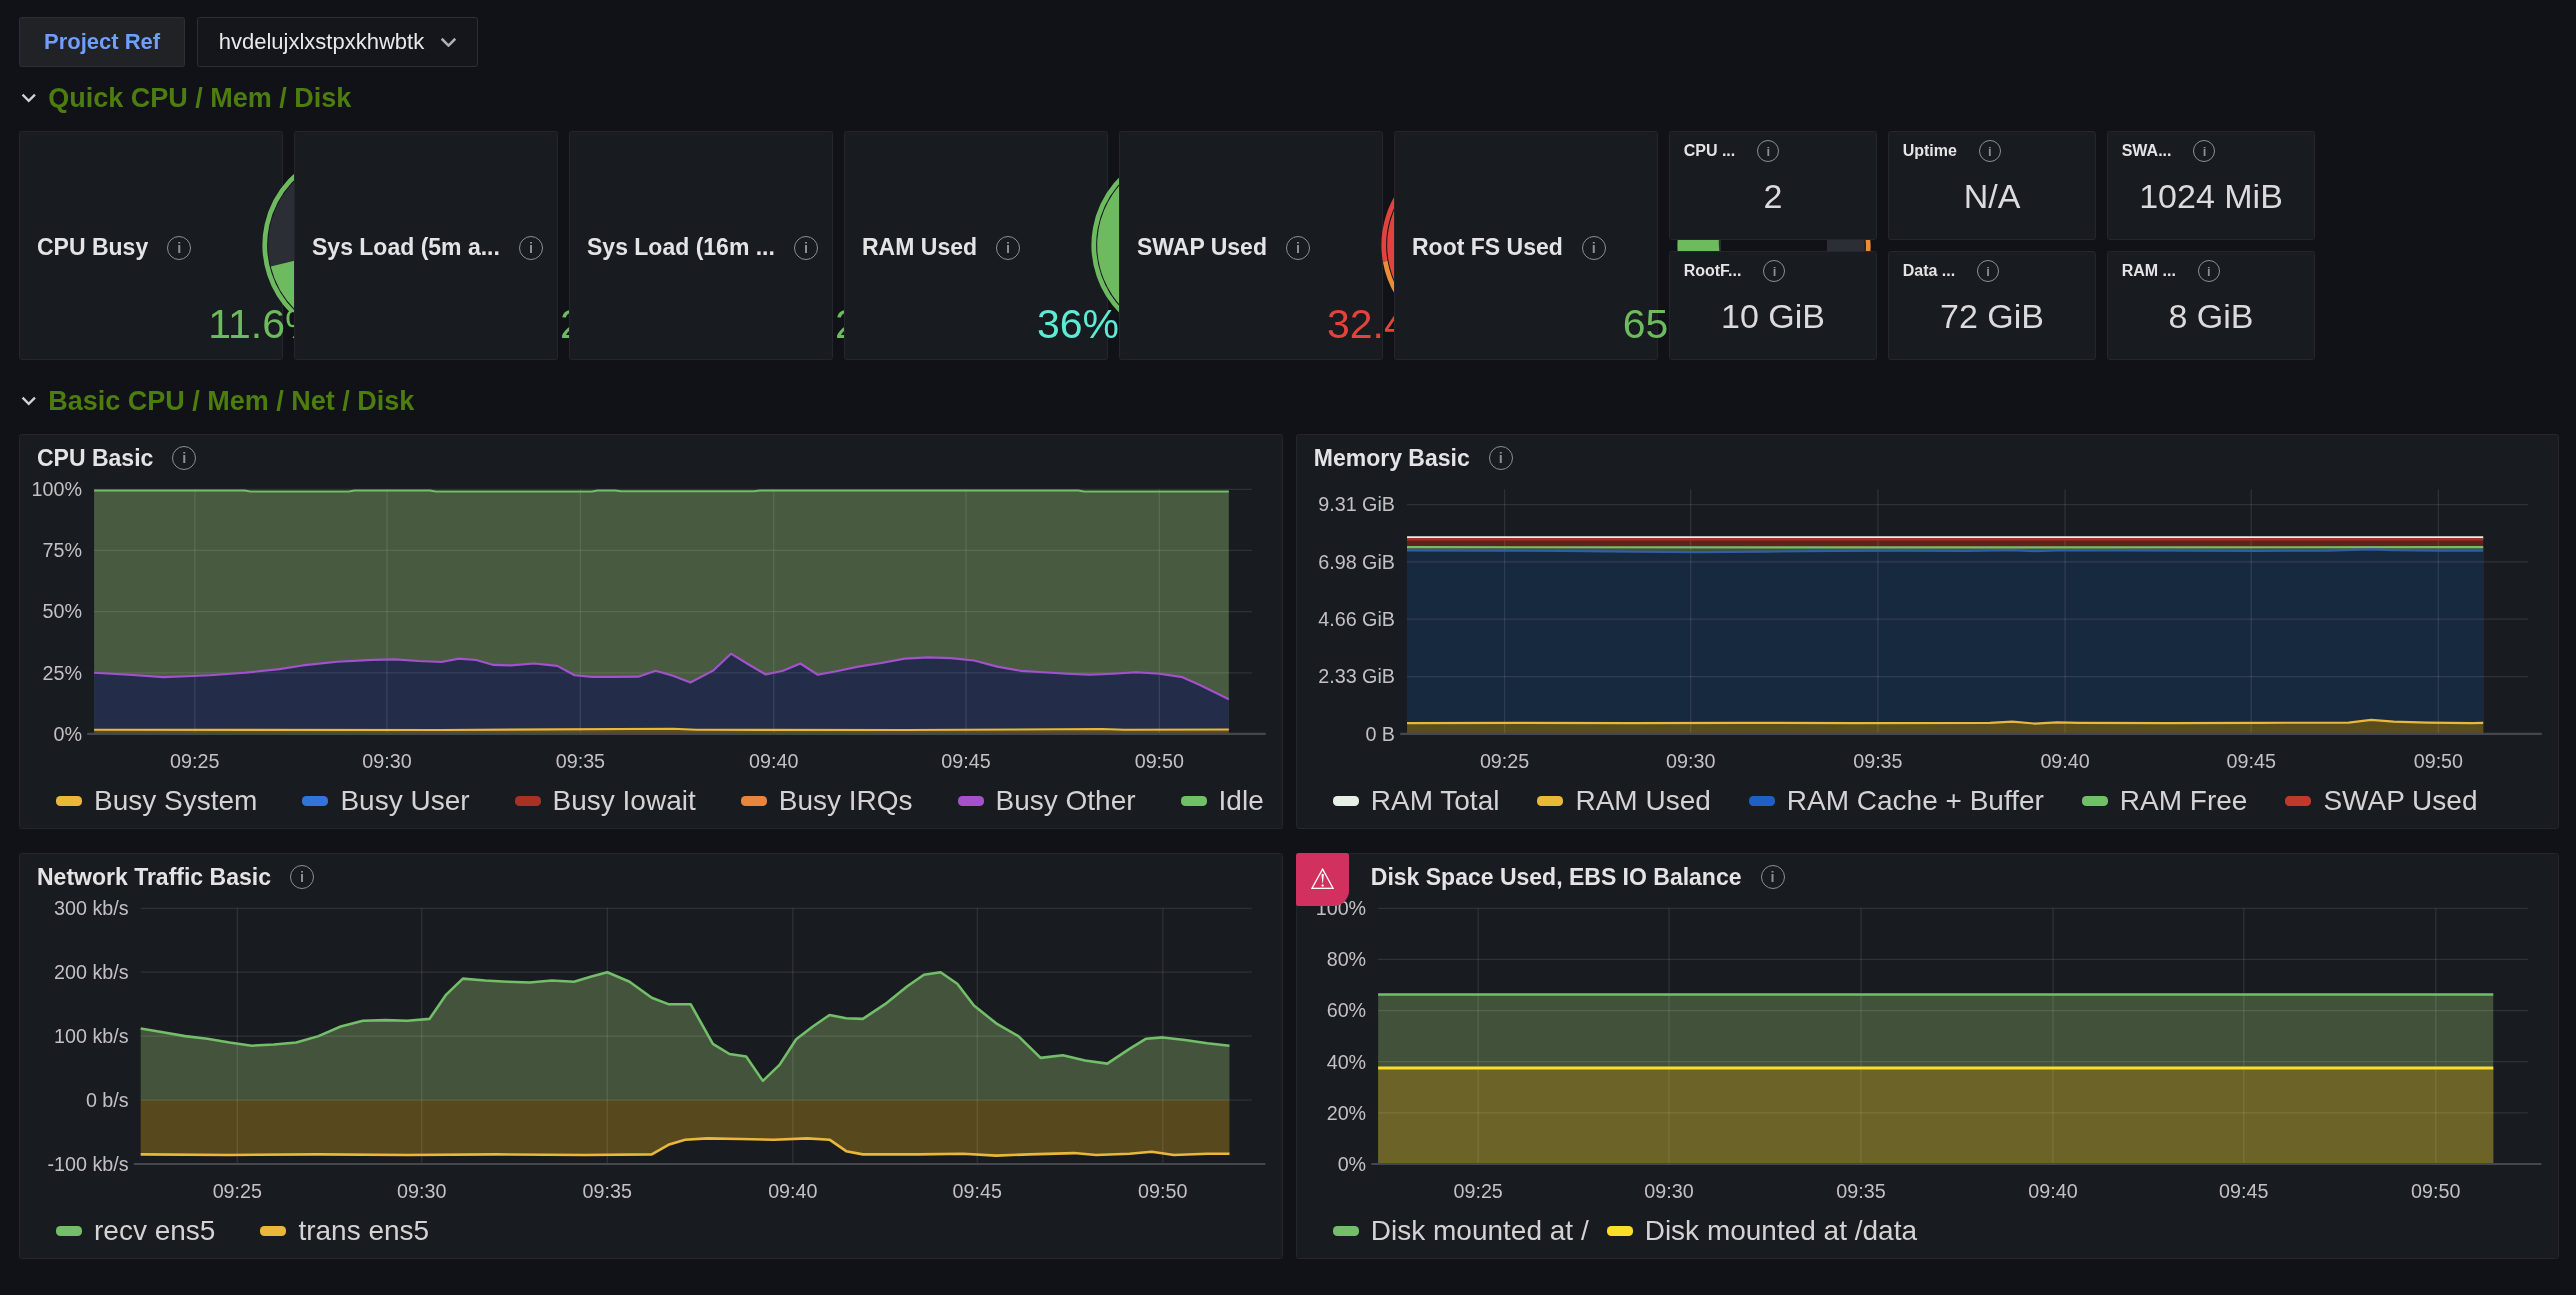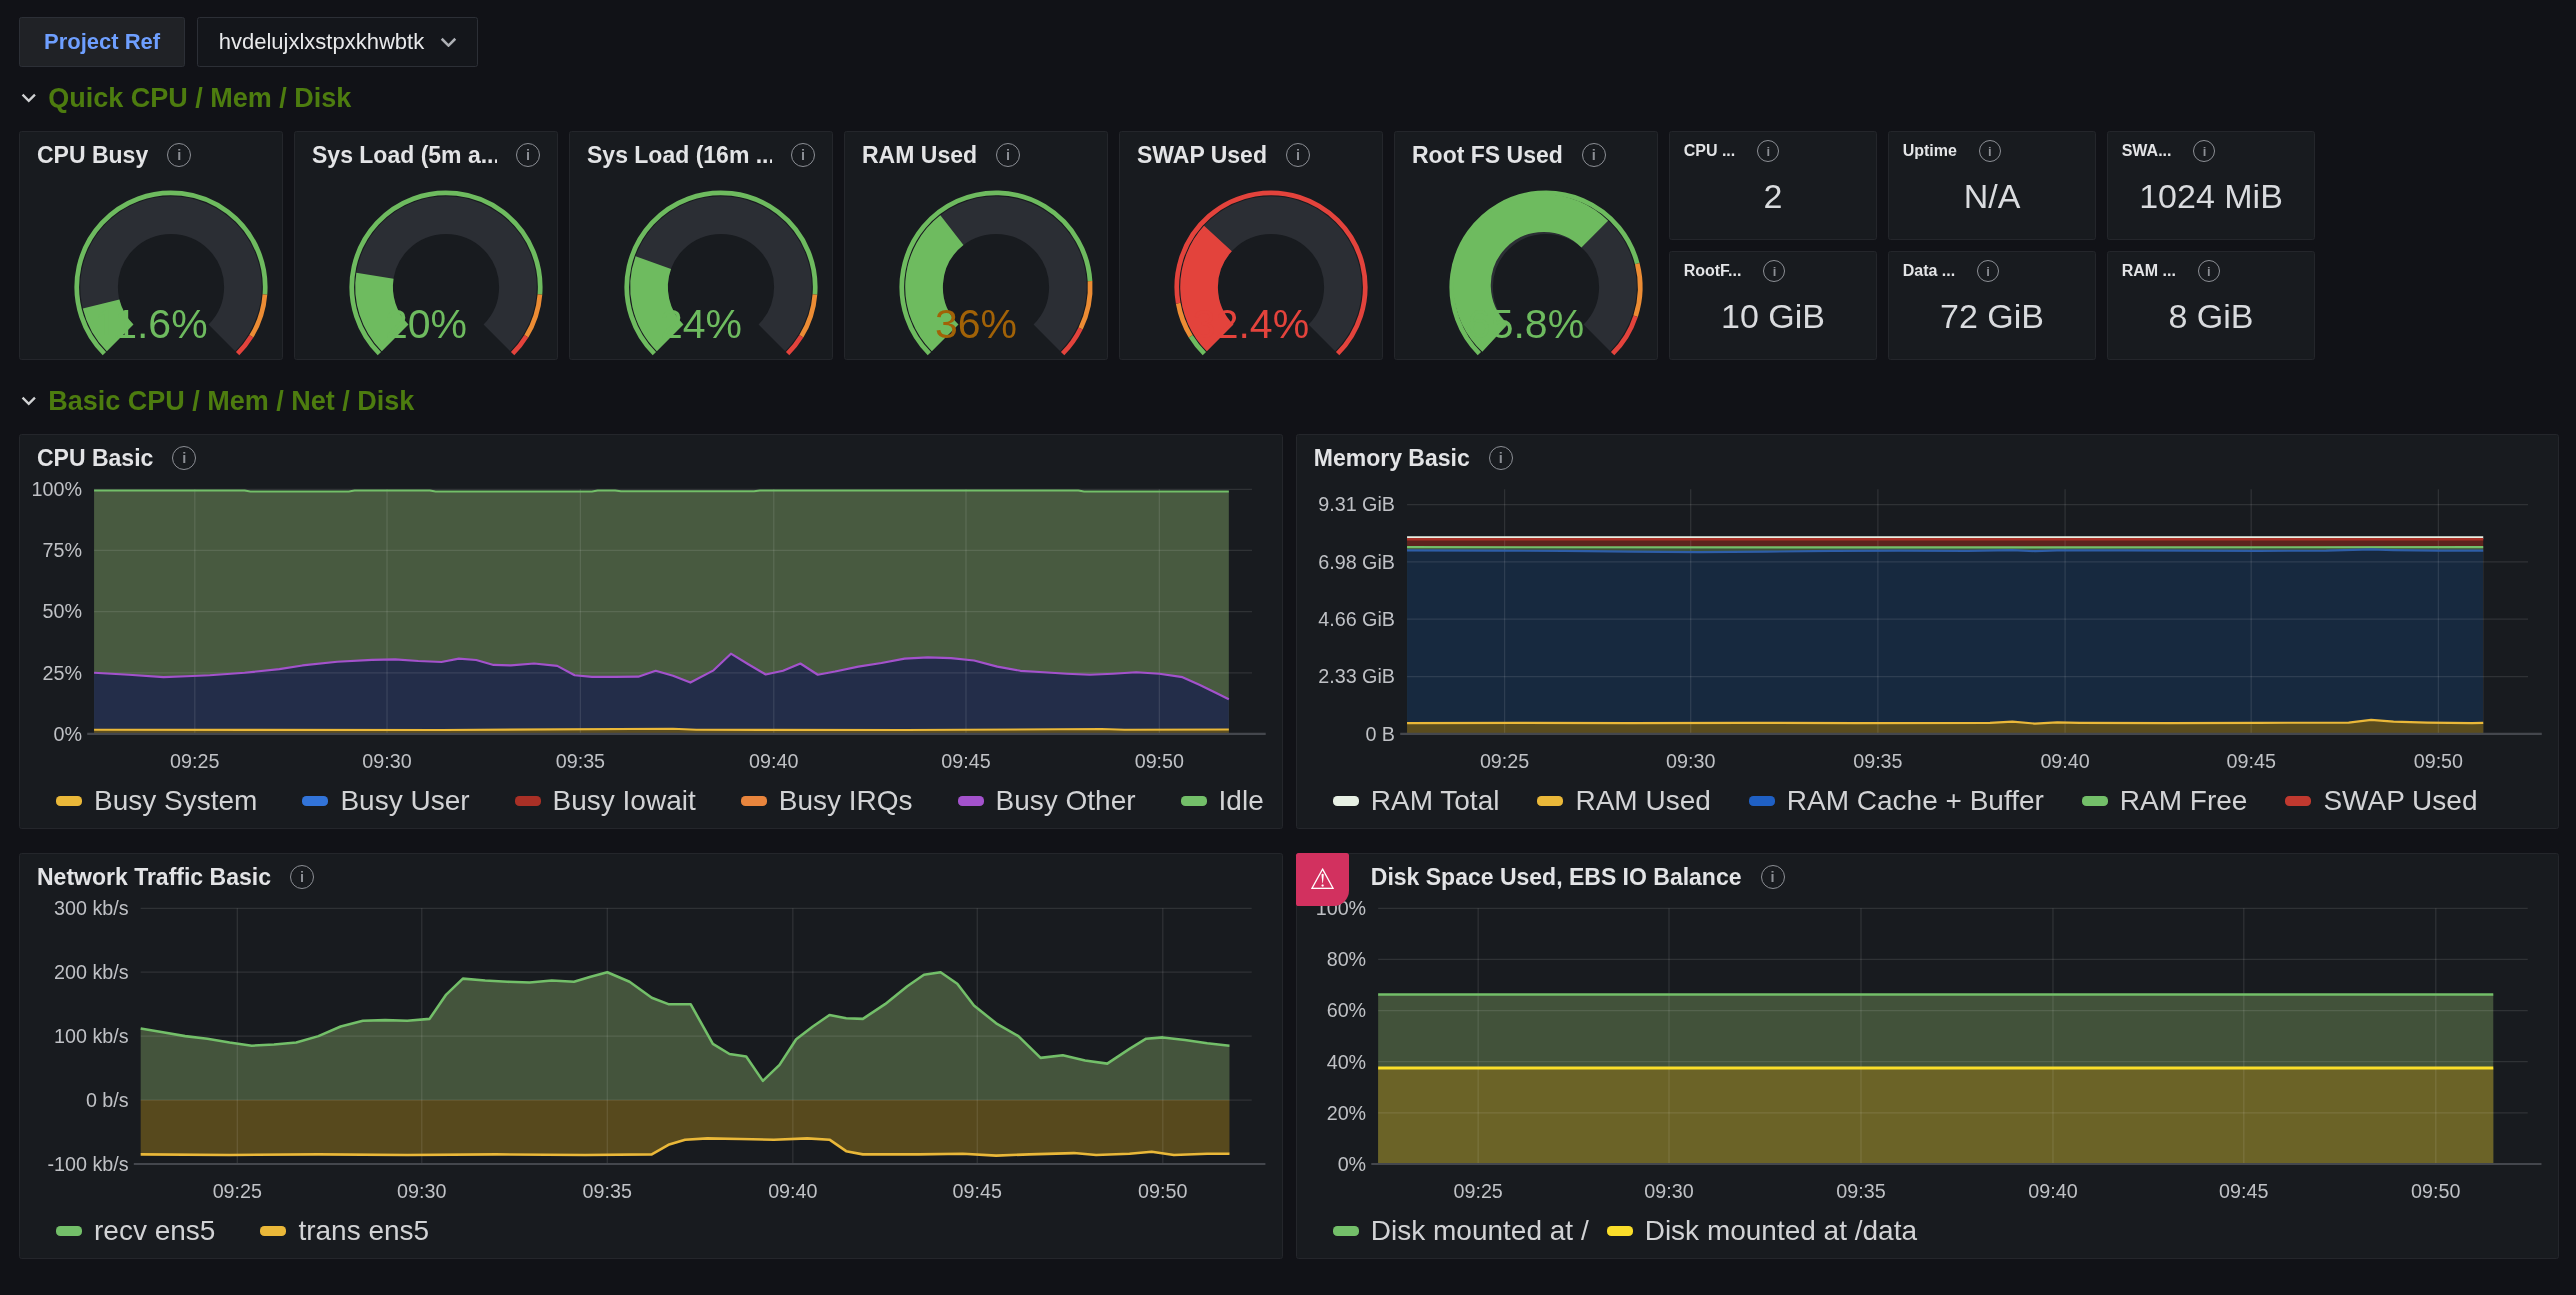--- a/index.html
+++ b/index.html
@@ -23,21 +23,21 @@
 
   .panel { background:#181b1f; border:0.9px solid #24262b; border-radius:2.6px; position:relative; }
   .panel-hdr { padding:10.3px 17px 5.2px 17px; display:flex; align-items:center; gap:19px; }
   .panel-title { font-size:23px; font-weight:600; color:#e3e4e6; white-space:nowrap; overflow:hidden; }
   .info { width:24px; height:24px; min-width:24px; border:1.7px solid #8c8f95; border-radius:50%;
     color:#8c8f95; font-size:14.6px; font-weight:700; display:inline-flex; align-items:center;
     justify-content:center; cursor:pointer; }
 
   
   .row-gauges { display:flex; gap:11px; height:229px; margin-bottom:8.6px; }
-  .gauge-panel { width:264px; display:flex; flex-direction:column; }
+  .gauge-panel { width:264px; display:flex; flex-direction:row; }
   .gauge-body { flex:1; position:relative; }
   .gauge-value { position:absolute; left:0; right:0; bottom:10.3px; text-align:center;
     font-size:41px; font-weight:500; }
   .stats-grid { display:grid; grid-template-columns:repeat(3,208px); grid-auto-rows:109px; gap:11px; }
   .stat-panel { display:flex; flex-direction:column; }
   .stat-hdr { padding:8.6px 13.7px 0 13.7px; display:flex; align-items:center; gap:22px; }
   .stat-title { font-size:16px; font-weight:600; color:#e3e4e6; white-space:nowrap; overflow:hidden; }
   .stat-hdr .info { width:22px; height:22px; min-width:22px; font-size:13px; }
   .stat-value { flex:1; display:flex; align-items:center; justify-content:center;
     font-size:34px; font-weight:500; color:#d9dbde; padding-bottom:8.6px; }
@@ -139,21 +139,21 @@
       </div>
       <div class="gauge-body">
 
       <svg width="302" height="185" style="position:absolute;inset:0;" viewBox="0 0 352 216">
             <path d="M 116.60303038033 191.39696961967 A 84 84 0 1 1 235.39696961967 191.39696961967" stroke="#2b2e34" stroke-width="44" fill="none"></path>
             <path d="M 98.21825406947976 209.78174593052023 A 110 110 0 1 1 285.7829401271099 125.0930428517755" stroke="#6ebb5f" stroke-width="5.5" fill="none"></path>
             <path d="M 285.7829401271099 125.0930428517755 A 110 110 0 0 1 274.78303333366773 180.3933086841507" stroke="#ec8c34" stroke-width="5.5" fill="none"></path>
             <path d="M 274.78303333366773 180.3933086841507 A 110 110 0 0 1 253.78174593052023 209.78174593052023" stroke="#e3433c" stroke-width="5.5" fill="none"></path>
             <path d="M 116.60303038033 191.39696961967 A 84 84 0 0 1 124.51580749314999 65.626978960442" stroke="#6ebb5f" stroke-width="44" fill="none"></path>
           </svg>
-          <div class="gauge-value" style="color: #a16207;">36%</div>
+          <div class="gauge-value" style="color: #5eead4;">36%</div>
         </div>
     </div>
     <div class="panel gauge-panel">
       <div class="panel-hdr">
         <span class="panel-title">SWAP Used</span>
         <span class="info">i</span>
       </div>
       <div class="gauge-body">
 
       <svg width="302" height="185" style="position:absolute;inset:0;" viewBox="0 0 352 216">

